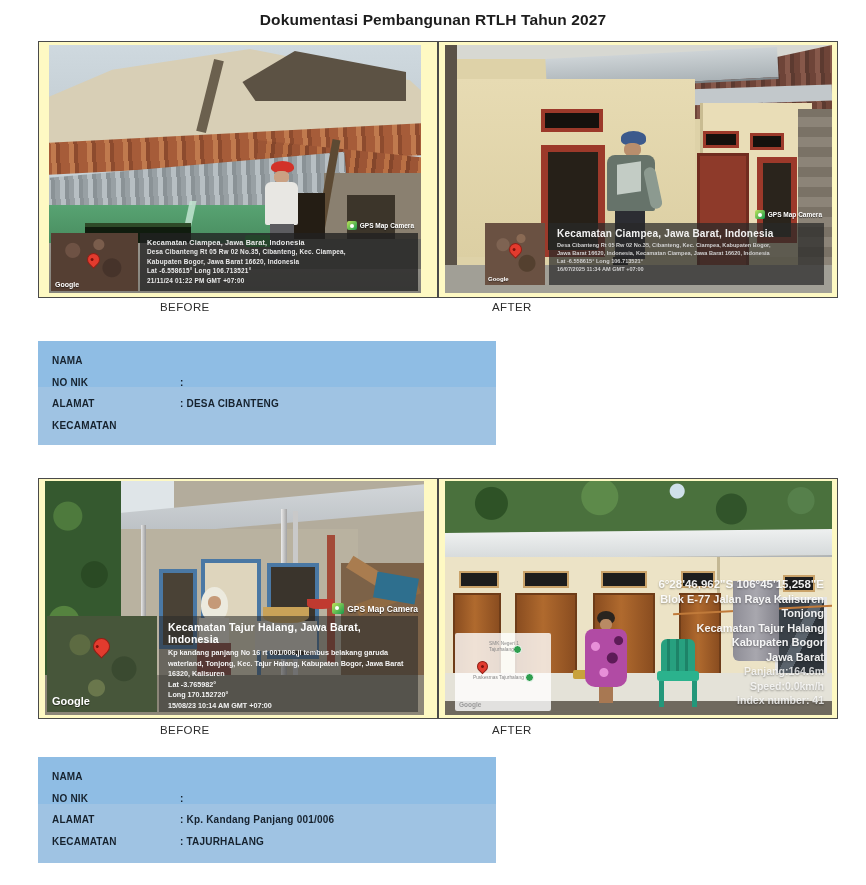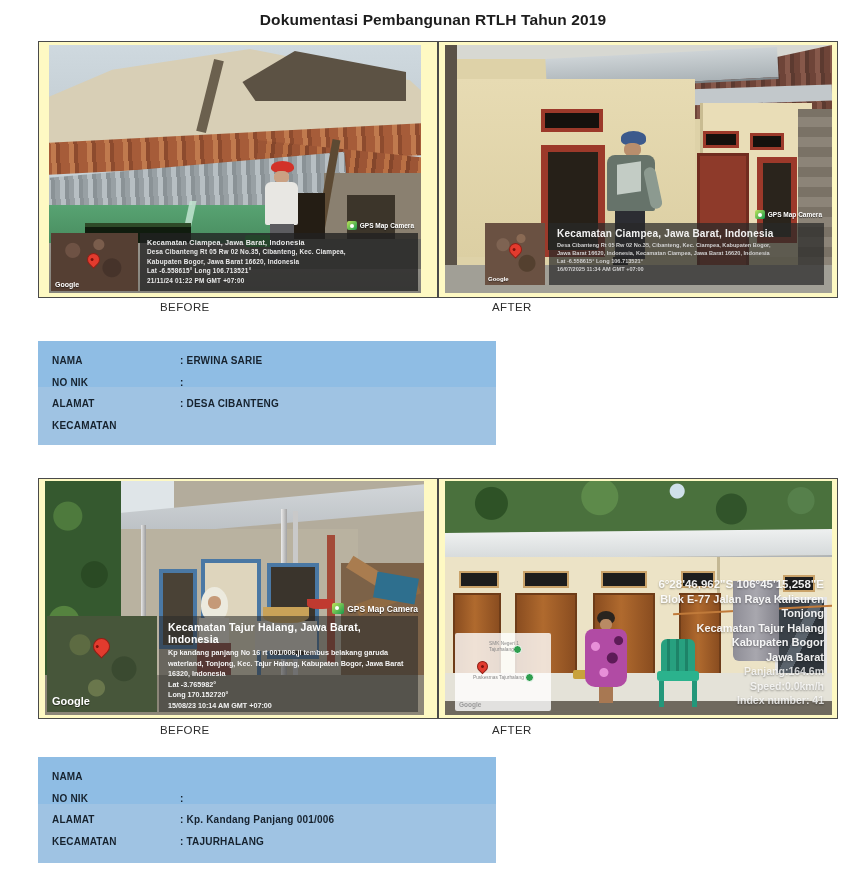--- a/index.html
+++ b/index.html
@@ -220,21 +220,21 @@
         text-shadow:0 1px 2px rgba(0,0,0,.35);}
   .p4 .geo div{font-size:11px;line-height:14.5px;font-weight:700;}
   .p4 .geo .g1{font-size:11.5px;}
   .p4 .geo .dim{color:rgba(255,255,255,.78);font-weight:600;font-size:10.5px;}
 </style>
 </head>
 <body>
 
 <div class="page">
 
-  <div class="title">Dokumentasi Pembangunan RTLH Tahun 2019</div>
+  <div class="title">Dokumentasi Pembangunan RTLH Tahun 2027</div>
 
   <div class="pair pairA" style="top:41px;">
     <div class="frame f1">
       <div class="photo p1">
         <div class="abs sky"></div>
         <div class="abs gable"></div>
         <div class="abs roofhole"></div>
         <div class="abs crack"></div>
         <div class="abs tiles"></div>
         <div class="abs tiles2"></div>
@@ -317,21 +317,20 @@
       </div>
     </div>
   </div>
 
   <div class="sublabel" style="left:160px;top:301px;">BEFORE</div>
   <div class="sublabel" style="left:492px;top:301px;">AFTER</div>
 
   <div class="infobox" style="top:341px;">
     <div class="irow">
       <span>NAMA</span>
-      <span>: ERWINA SARIE</span>
     </div>
     <div class="irow">
       <span>NO NIK</span>
       <span>:</span>
     </div>
     <div class="irow">
       <span>ALAMAT</span>
       <span>: DESA CIBANTENG</span>
     </div>
     <div class="irow">
@@ -372,21 +371,21 @@
           <span>GPS Map Camera</span>
         </div>
         <div class="mapthumb m3">
           <span class="pin"></span>
           <span class="gwm">Google</span>
         </div>
         <div class="cap c3">
           <div class="ct">Kecamatan Tajur Halang, Jawa Barat, Indonesia</div>
           <div class="cl">Kp kandang panjang No 16 rt 001/006,jl tembus belakang garuda</div>
           <div class="cl">waterland, Tonjong, Kec. Tajur Halang, Kabupaten Bogor, Jawa Barat</div>
-          <div class="cl">16320, Indonesia</div>
+          <div class="cl">16320, Kalisuren</div>
           <div class="cl">Lat -3.765982°</div>
           <div class="cl">Long 170.152720°</div>
           <div class="cl">15/08/23 10:14 AM GMT +07:00</div>
         </div>
       </div>
     </div>
 
     <div class="frame f4">
       <div class="photo p4">
         <div class="abs trees"></div>

